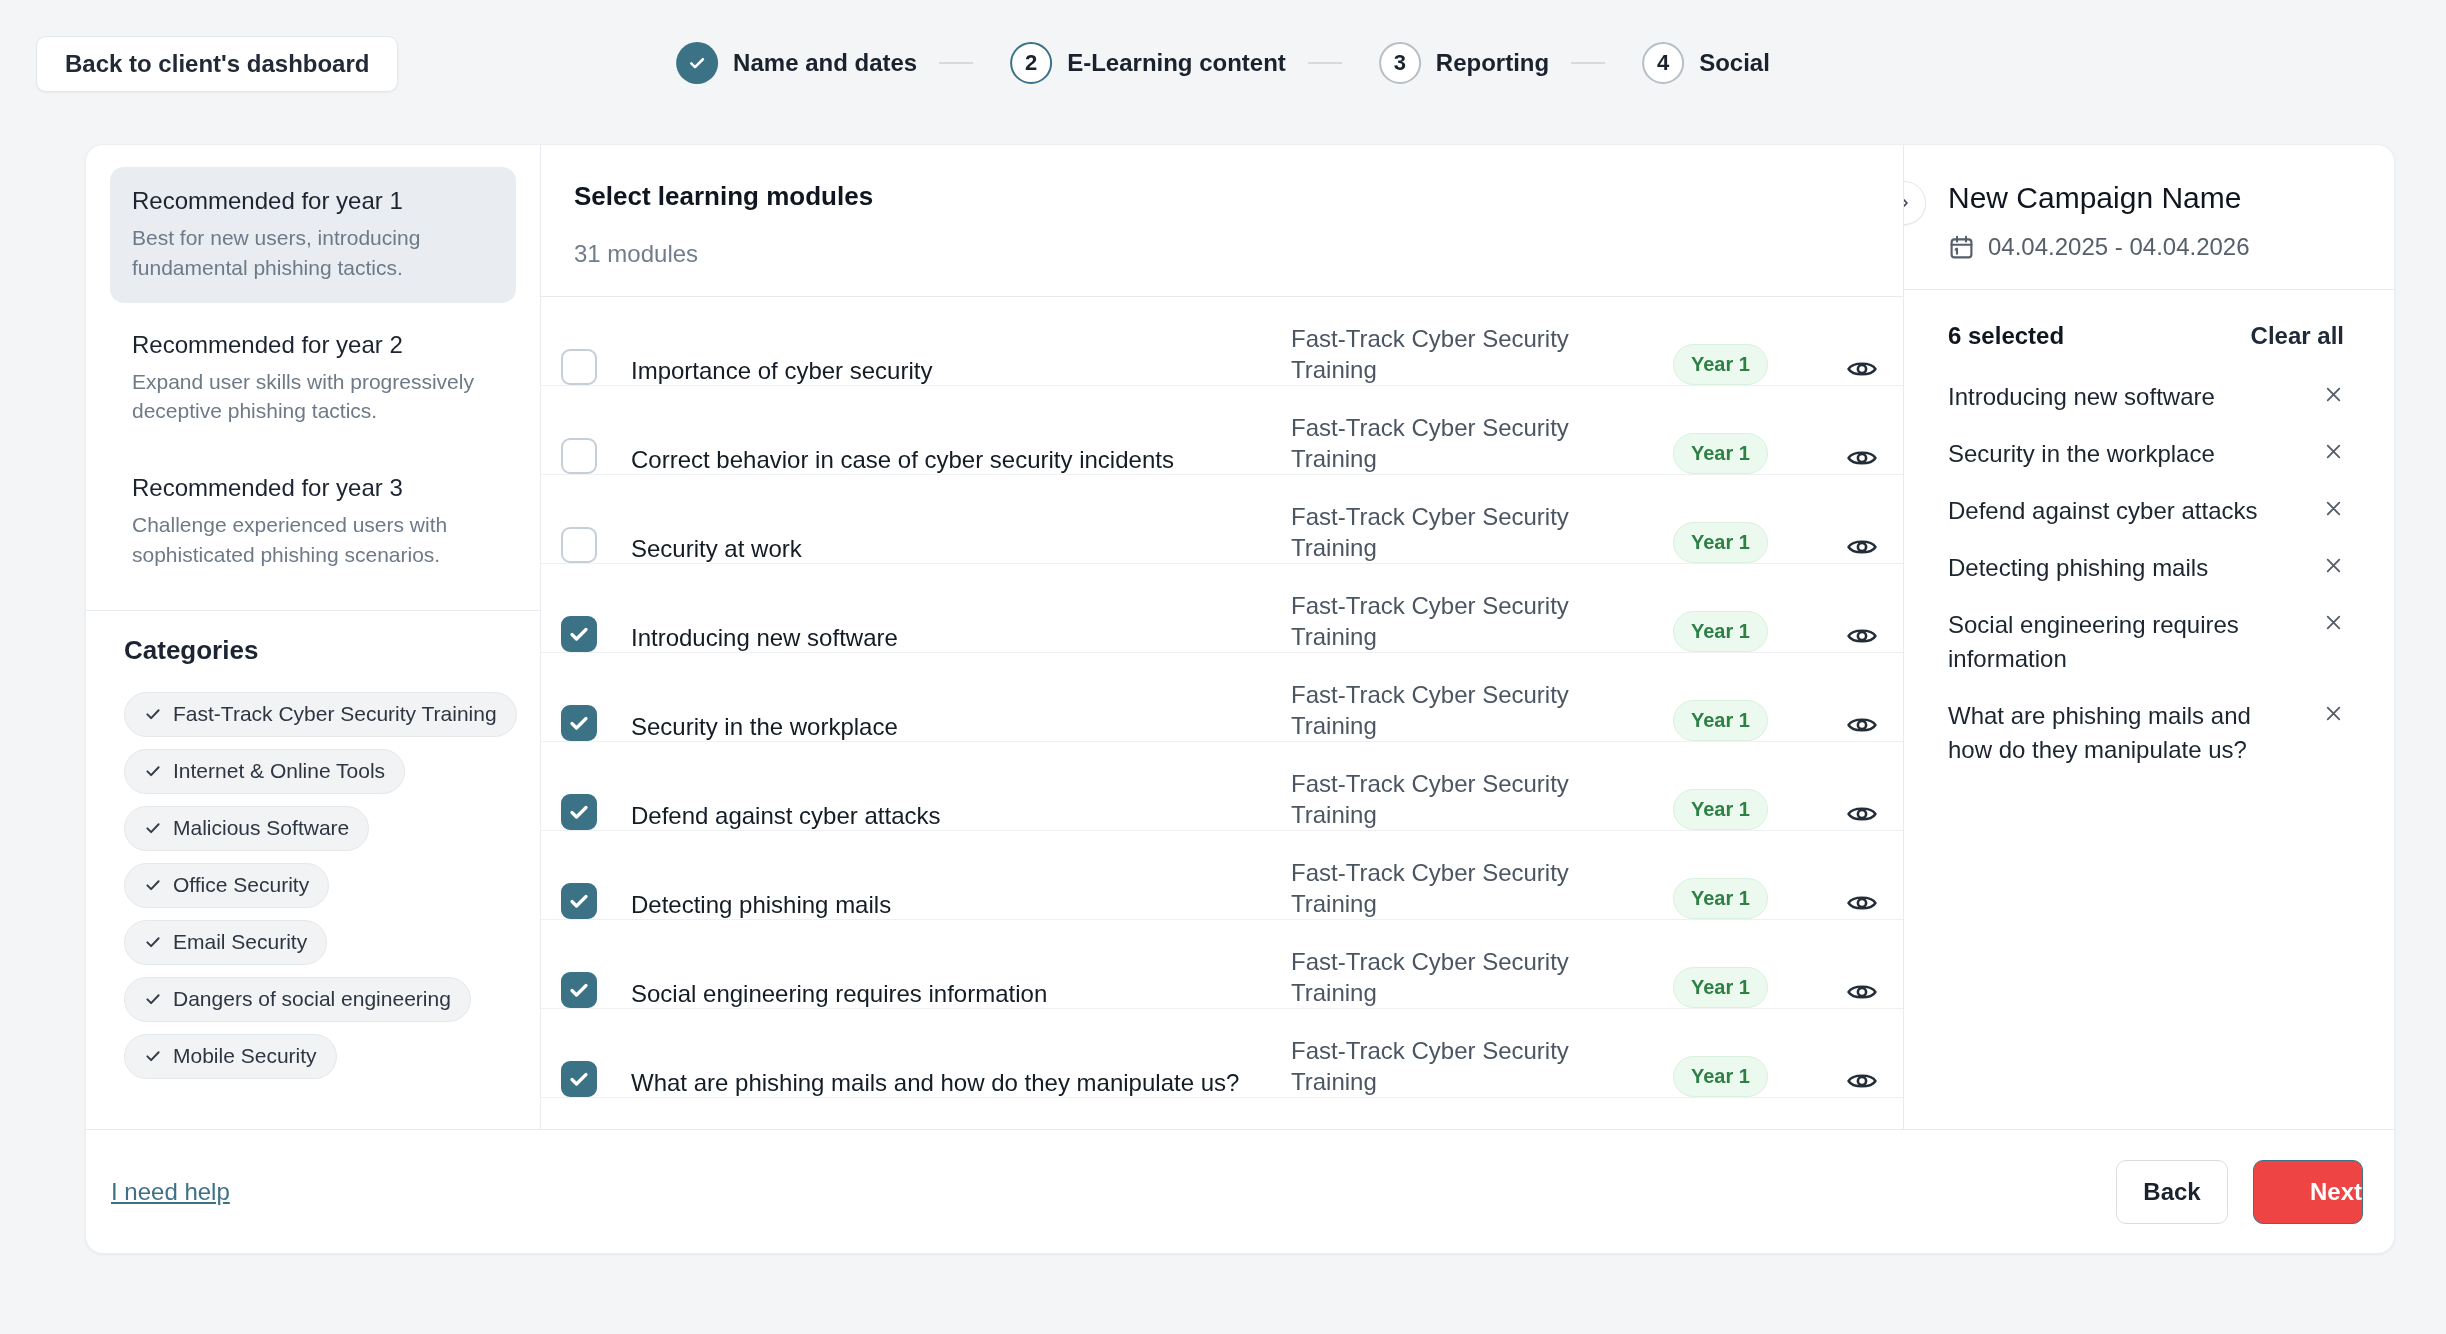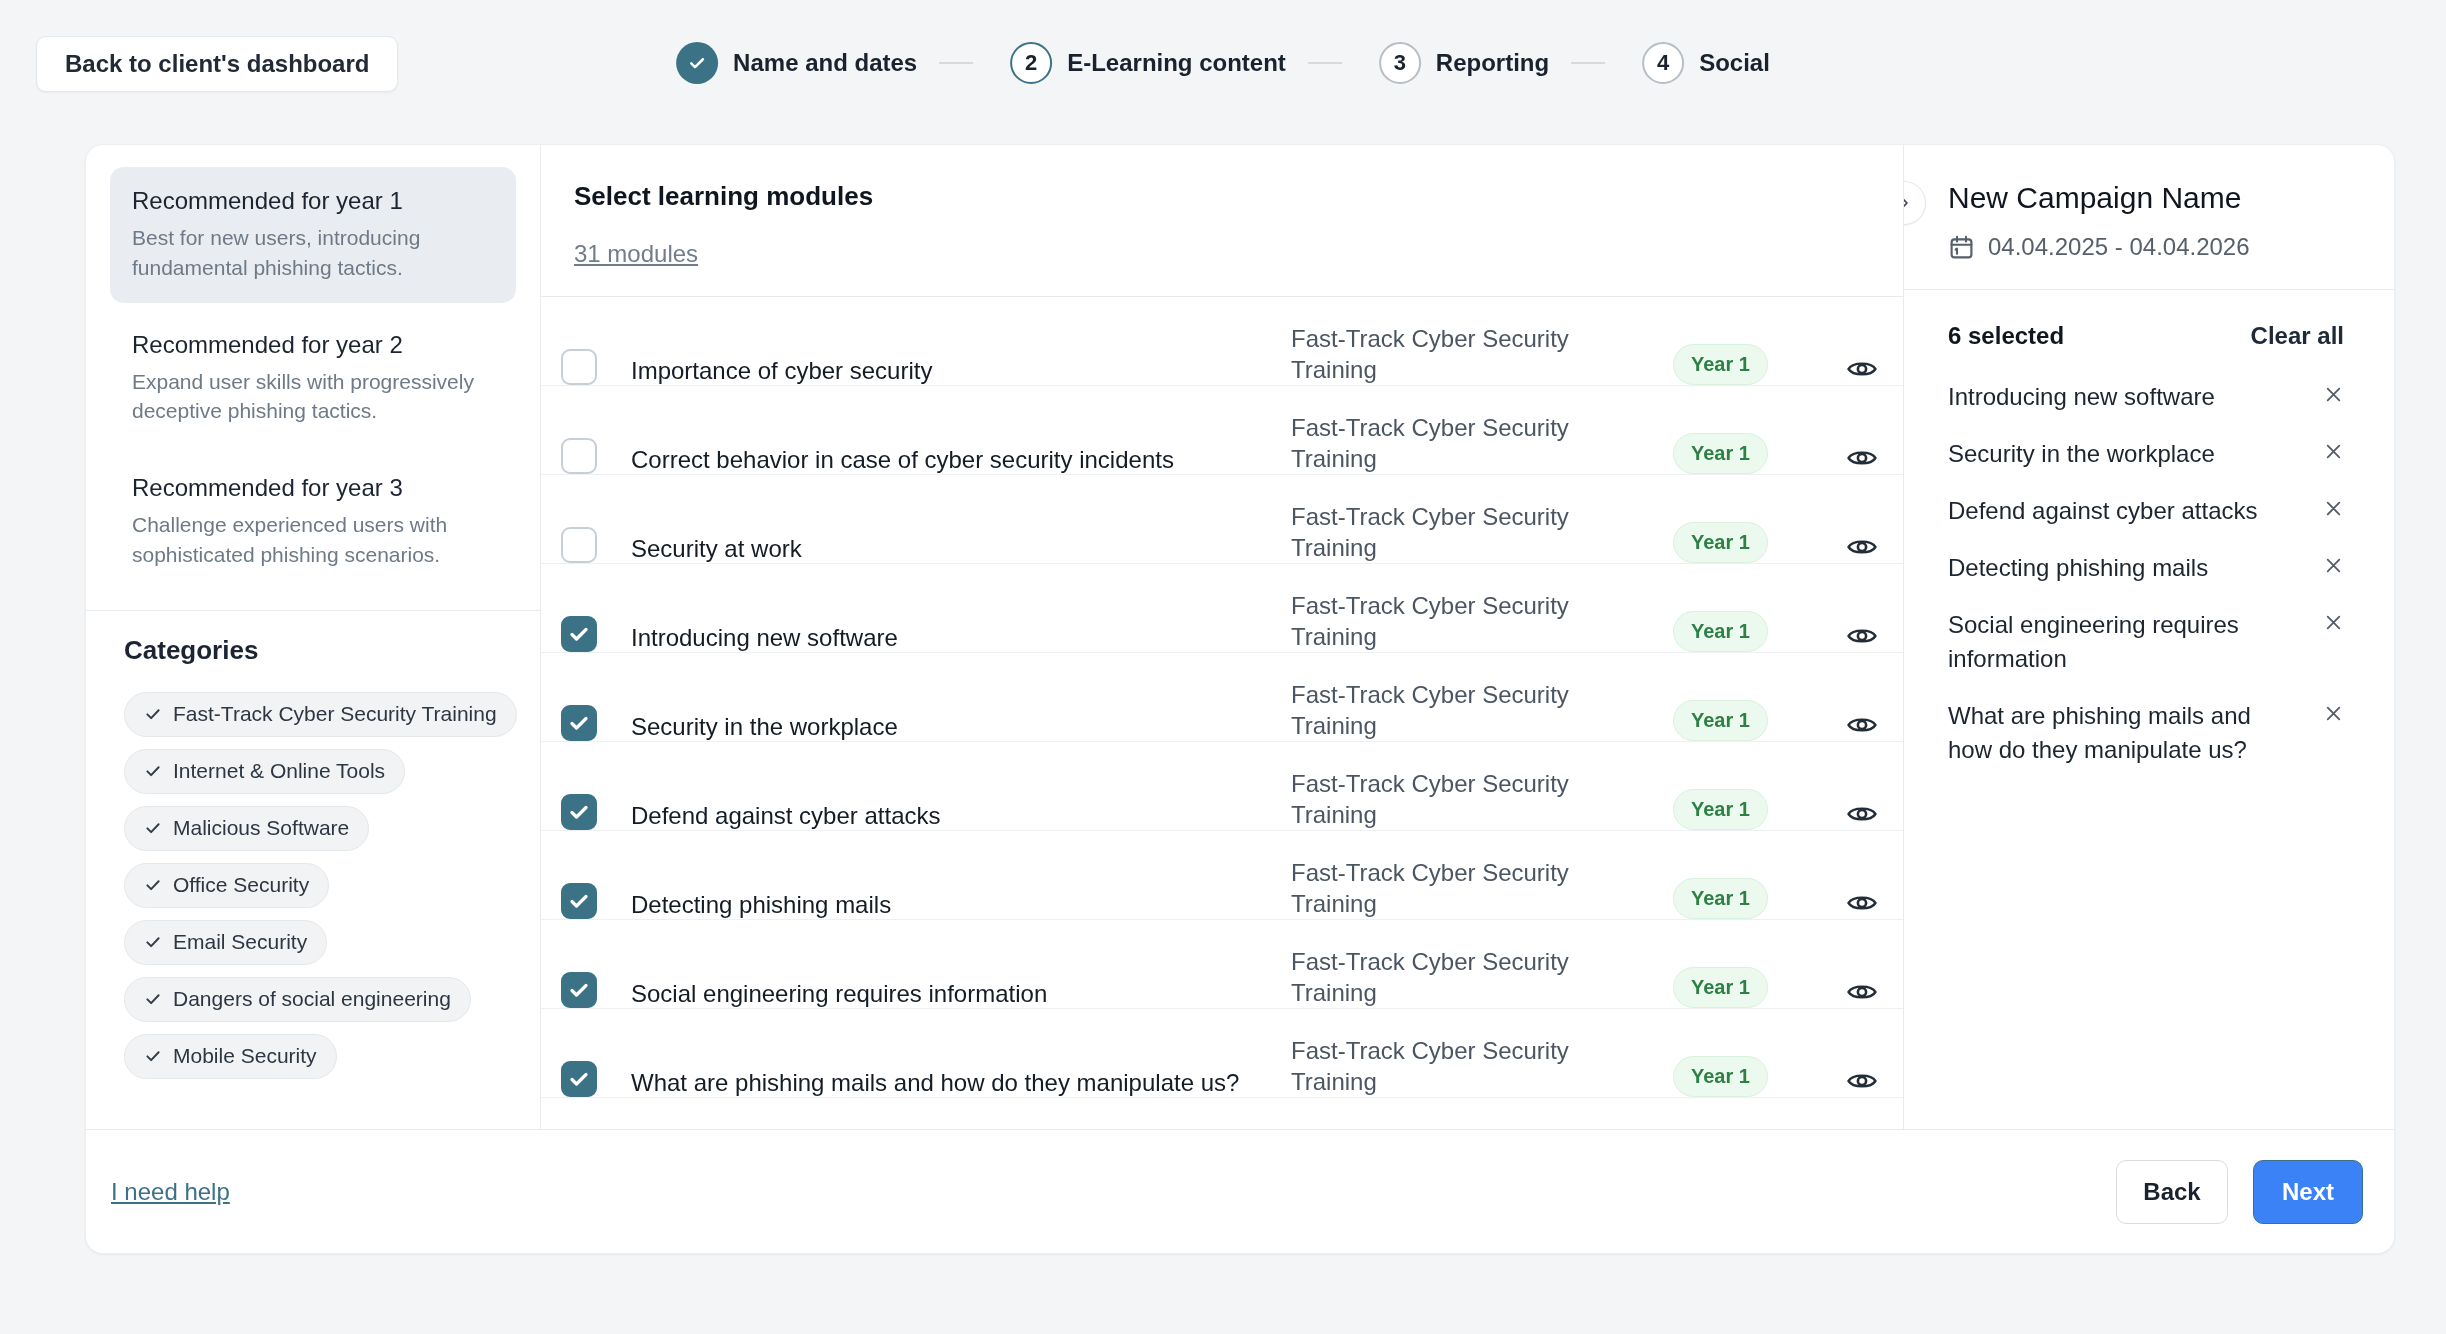--- a/index.html
+++ b/index.html
@@ -58,21 +58,21 @@
   .chip {
     display:inline-flex; align-items:center; gap:11px; height:45px; padding:0 19px;
     background:#f1f3f5; border:1px solid #e5e8ea; border-radius:23px;
     font-size:21px; color:#2d3642; cursor:pointer; white-space:nowrap;
   }
 
   
   .modules { border-left:1px solid #e8eaee; border-right:1px solid #e8eaee; overflow:hidden; }
   .modules-header { height:152px; padding:36px 0 0 33px; border-bottom:1px solid #e8eaee; }
   .modules-title { font-size:26px; font-weight:bold; color:#10161f; }
-  .modules-count { font-size:24px; color:#717d8a; margin-top:28px;text-decoration:underline; }
+  .modules-count { font-size:24px; color:#717d8a; margin-top:28px; }
   .rows { height:832px; overflow:hidden; }
   .row { height:89px; display:flex; align-items:flex-end; border-bottom:1px solid #eef0f2; padding:0 0 0 20px; }
   .checkbox {
     width:36px; height:36px; border:2px solid #c6cfd8; border-radius:9px; background:#fff;
     margin-right:34px; flex:none; display:flex; align-items:center; justify-content:center; cursor:pointer;
   }
   .checkbox svg { display:none; }
   .row.checked .checkbox { background:#3c7286; border-color:#3c7286; }
   .row.checked .checkbox svg { display:block; }
   .mod-name { width:660px; font-size:24px; font-weight:500; color:#141c26; flex:none; }
@@ -103,21 +103,21 @@
 
   
   .card-footer {
     grid-column:1 / -1; border-top:1px solid #e8eaee;
     display:flex; align-items:center; justify-content:space-between; padding:0 31px 0 25px;
   }
   .help-link { font-size:24px; color:#3c7286; text-decoration:underline; cursor:pointer; }
   .footer-actions { display:flex; gap:16px; }
   .btn { height:64px; border-radius:10px; font:600 24px "Liberation Sans","DejaVu Sans",sans-serif; cursor:pointer;margin-left:9px; }
   .btn-back { width:112px; background:#fff; border:1px solid #d8dde2; color:#1a222e; }
-  .btn-next { width:110px; background:#3b82f6; border:1px solid #3c7286; color:#fff; }
+  .btn-next { width:110px; background:#ef4444; border:1px solid #3c7286; color:#fff;text-align:right; }
 </style>
 </head>
 <body>
 
 <header class="topbar">
   <button class="back-dash">Back to client's dashboard</button>
   <nav class="stepper">
 
       <div class="step is-done">
         <span class="step-circle">

